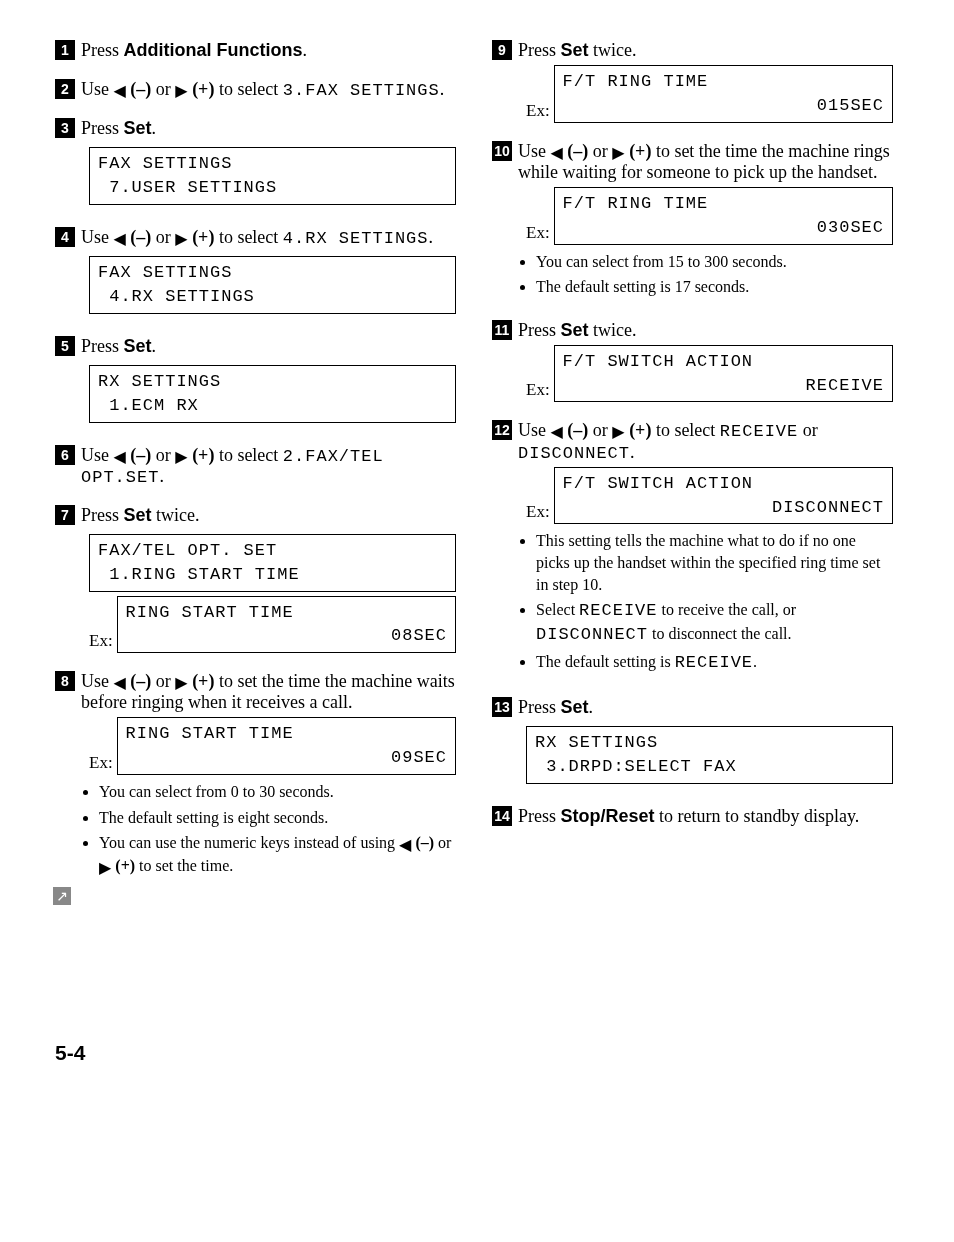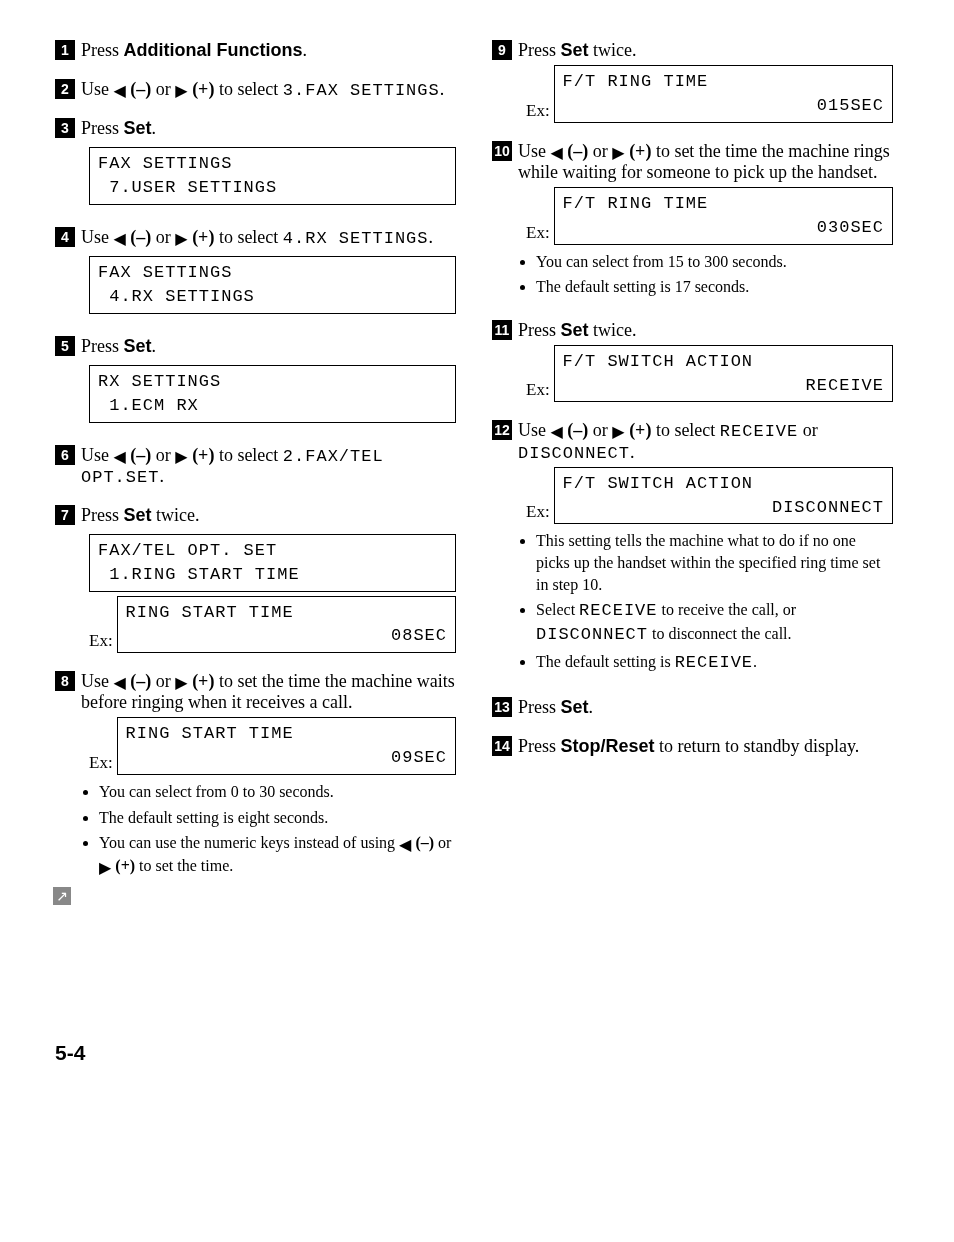--- a/index.html
+++ b/index.html
@@ -300,20 +300,24 @@
           </ul>
         </div>
       </div>
     </div>
 
     <div class="step">
       <div class="step-row">
         <span class="step-num">13</span>
         <div class="step-body">
           <span>Press </span><b>Set</b><span>.</span>
+          <div class="lcd-wrap">
+            <div class="lcd"><span>RX SETTINGS</span>
+<span> 3.DRPD:SELECT FAX</span></div>
+          </div>
         </div>
       </div>
     </div>
 
     <div class="step">
       <div class="step-row">
         <span class="step-num">14</span>
         <div class="step-body">
           <span>Press </span><b>Stop/Reset</b><span> to return to standby display.</span>
         </div>

